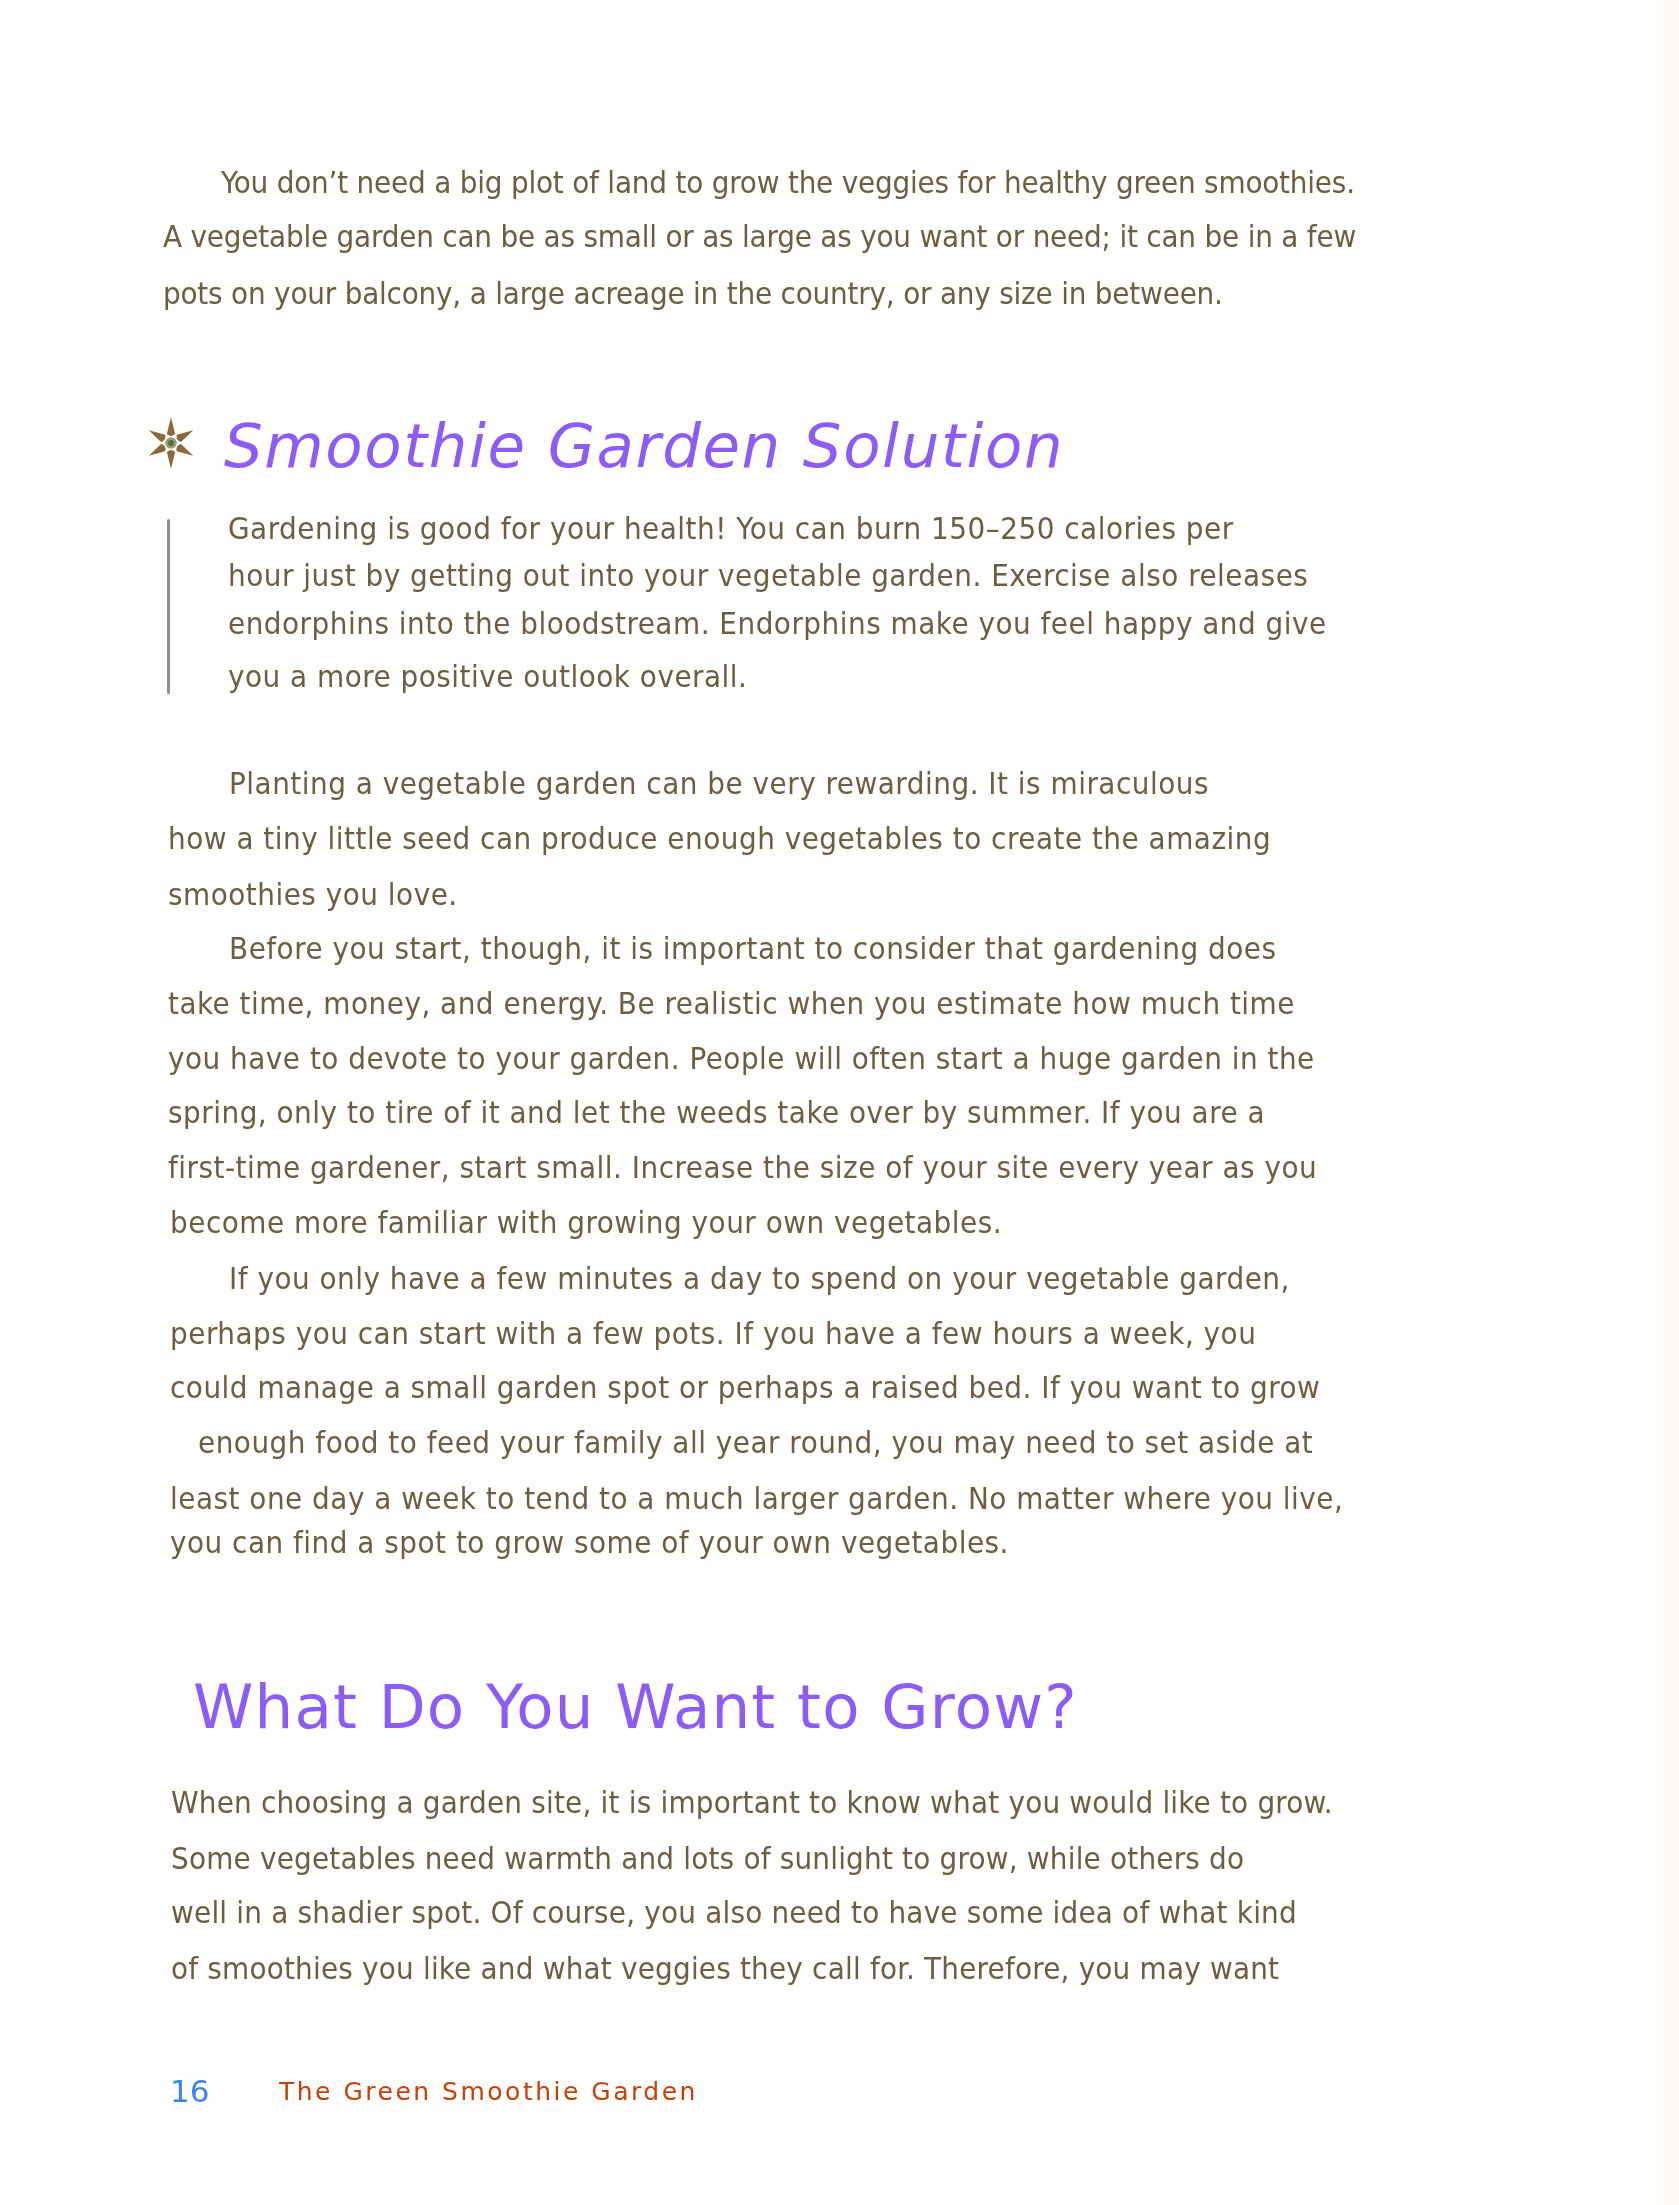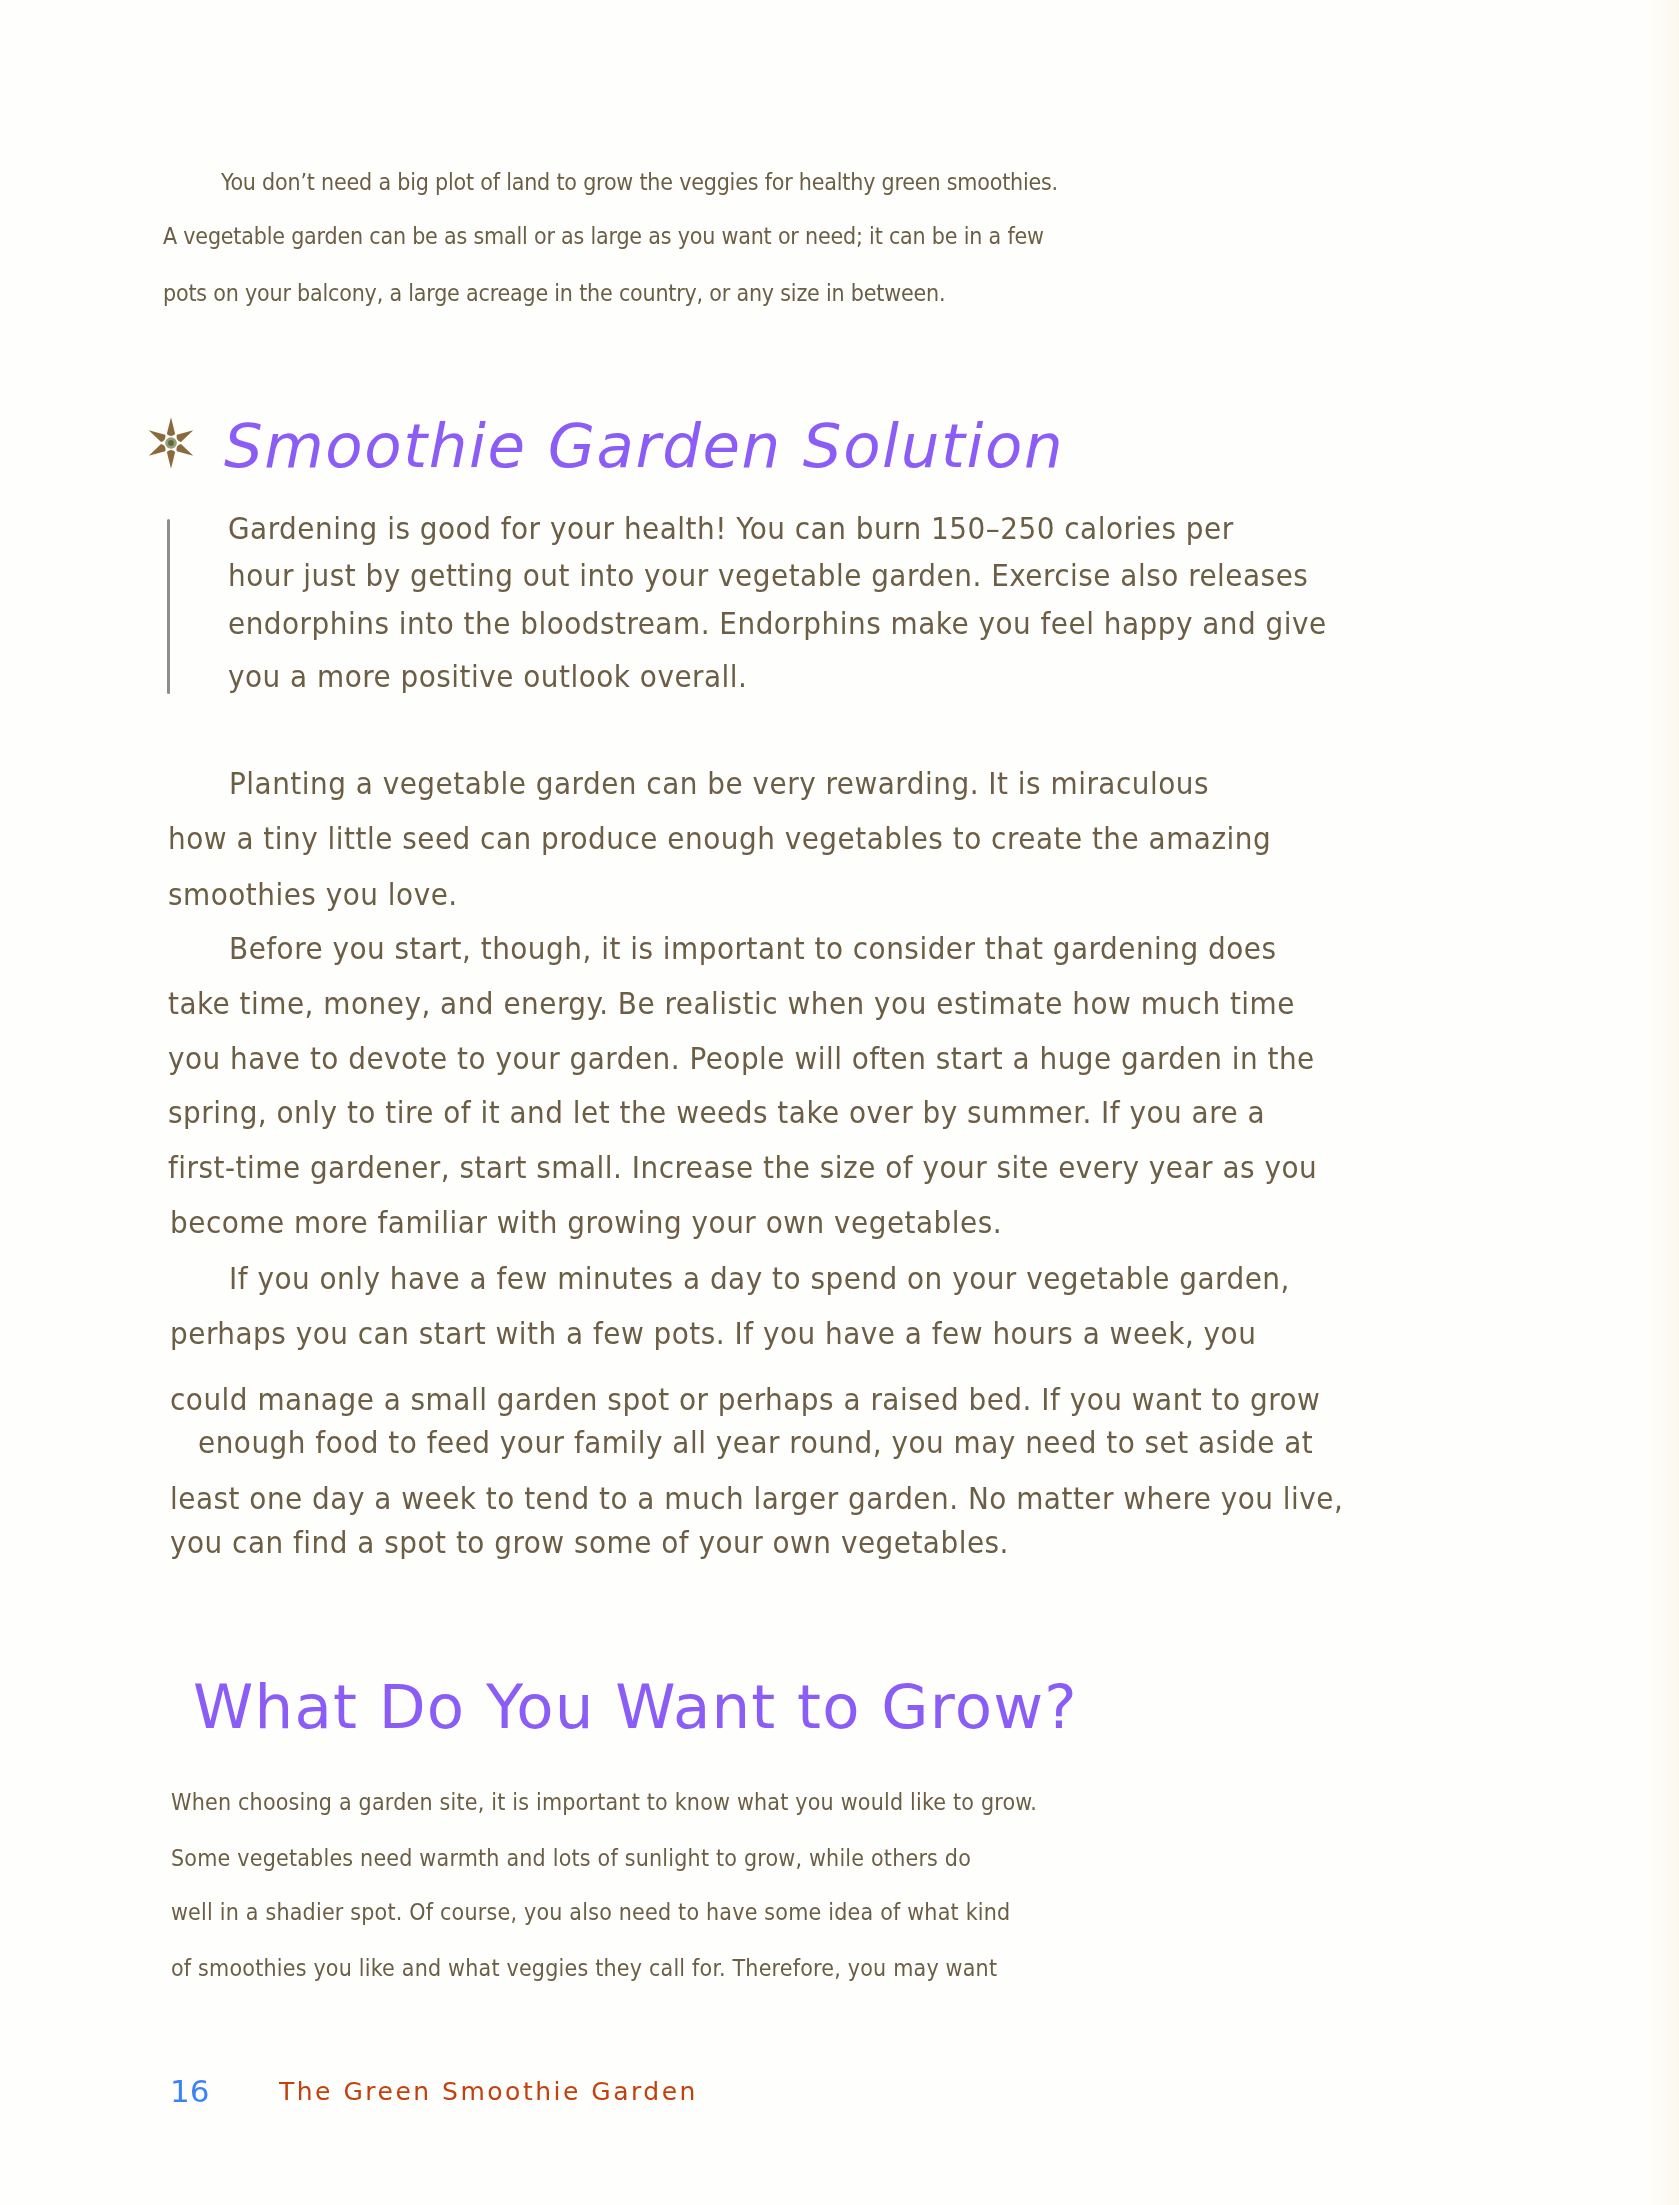--- a/index.html
+++ b/index.html
@@ -13,21 +13,21 @@
     position: absolute; top: 0; right: 0; width: 33px; height: 2205px;
     background: linear-gradient(to right, #fefefc, #fbf8ef);
   }
   .line {
     position: absolute; white-space: nowrap;
     font-family: "DejaVu Sans", "Liberation Sans", sans-serif;
     font-stretch: condensed;
     font-size: 31px; line-height: 40px;
     transform-origin: left center;
   }
-  .body-text { font-size: 23px; letter-spacing: -0.2px; }
+  .body-text { font-size: 31px; letter-spacing: -0.2px; }
   .sidebar-text { font-size: 31px; letter-spacing: 0.5px; }
   .h-italic {
     position: absolute; left: 224px; top: 409px;
     font-family: "DejaVu Sans", "Liberation Sans", sans-serif;
     font-style: italic; font-size: 61px; line-height: 74px;
     color: #8b5cf6; letter-spacing: 1.6px; white-space: nowrap;
   }
   .h2 {
     position: absolute; left: 167px; top: 1670px;
     font-family: "DejaVu Sans", "Liberation Sans", sans-serif;
@@ -100,21 +100,21 @@
   <div class="line sidebar-text" style="left:168px; top:983px;">take time, money, and energy. Be realistic when you estimate how much time</div>
   <div class="line sidebar-text" style="left:168px; top:1038px;">you have to devote to your garden. People will often start a huge garden in the</div>
   <div class="line sidebar-text" style="left:168px; top:1092px;">spring, only to tire of it and let the weeds take over by summer. If you are a</div>
   <div class="line sidebar-text" style="left:168px; top:1147px;">first-time gardener, start small. Increase the size of your site every year as you</div>
   <div class="line sidebar-text" style="left:170px; top:1202px;">become more familiar with growing your own vegetables.</div>
 </div>
 
 <div>
   <div class="line sidebar-text" style="left:229px; top:1258px;">If you only have a few minutes a day to spend on your vegetable garden,</div>
   <div class="line sidebar-text" style="left:170px; top:1313px;">perhaps you can start with a few pots. If you have a few hours a week, you</div>
-  <div class="line sidebar-text" style="left:170px; top:1367px;margin-top:12px;">could manage a small garden spot or perhaps a raised bed. If you want to grow</div>
+  <div class="line sidebar-text" style="left:170px; top:1367px;">could manage a small garden spot or perhaps a raised bed. If you want to grow</div>
   <div class="line sidebar-text" style="left:170px; top:1422px;margin-left:28px;">enough food to feed your family all year round, you may need to set aside at</div>
   <div class="line sidebar-text" style="left:170px; top:1478px;">least one day a week to tend to a much larger garden. No matter where you live,</div>
   <div class="line sidebar-text" style="left:170px; top:1522px;">you can find a spot to grow some of your own vegetables.</div>
 </div>
 
 <div class="h2">What Do You Want to Grow?</div>
 
 <div>
   <div class="line body-text" style="left:171px; top:1782px; letter-spacing:0.2px;">When choosing a garden site, it is important to know what you would like to grow.</div>
   <div class="line body-text" style="left:171px; top:1838px; letter-spacing:0.2px;">Some vegetables need warmth and lots of sunlight to grow, while others do</div>

